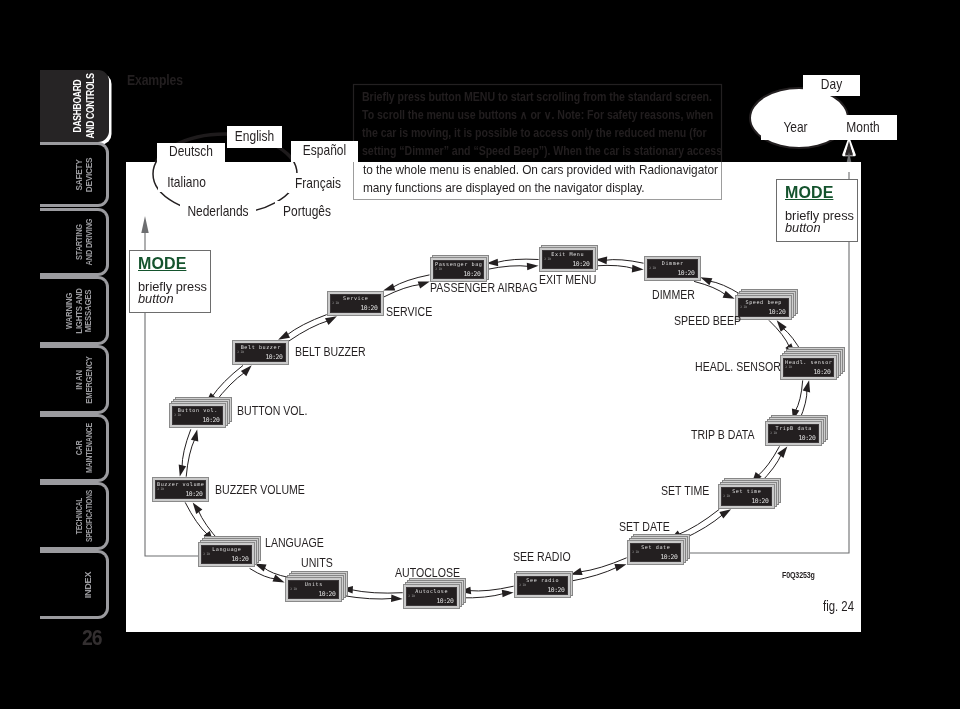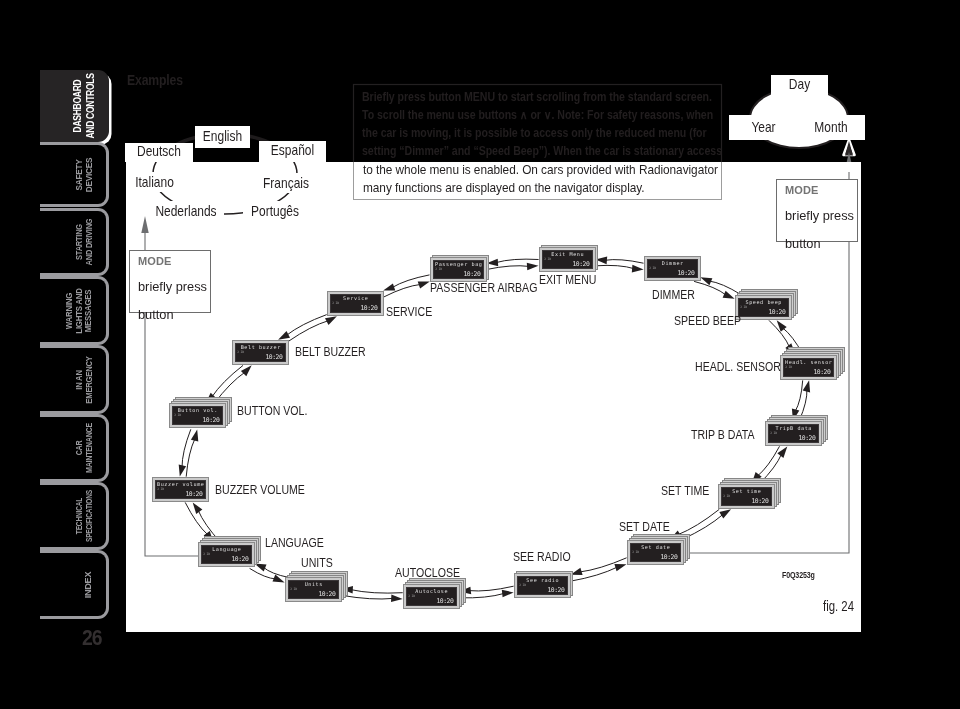--- a/index.html
+++ b/index.html
@@ -41,34 +41,34 @@
 
 
 #note{position:absolute;left:353px;top:85px;width:369px;height:115px;
   background:#fff;border:1px solid #9d9d9d;box-sizing:border-box;}
 #note .nl{position:absolute;left:9px;font-size:11.85px;color:#221f20;letter-spacing:-0.05px;white-space:nowrap;transform-origin:0 0;}
 #note .nb,#ghost .nl{font-weight:bold;transform:scaleX(0.894);}
 
 
 .lbl{position:absolute;font-size:13.4px;color:#231f20;white-space:nowrap;letter-spacing:0px;
   transform-origin:0 0;transform:scaleX(0.79);}
-.wbox{position:absolute;background:#fff;}
+.wbox{position:absolute;background:#fff;margin-left:32px;}
 .dblob{position:absolute;left:749px;top:87px;width:100px;height:62px;background:#fff;border-radius:50%;
   border:2.4px solid #231f20;box-sizing:border-box;}
 .wbox span{position:absolute;left:0;top:0;width:100%;text-align:center;
   font-size:14.6px;color:#231f20;white-space:nowrap;display:block;
   transform:scaleX(0.82);}
 
 
 .modebox{position:absolute;background:#fff;border:1px solid #6d6d6d;box-sizing:border-box;
   white-space:nowrap;}
-.modebox .t{position:absolute;left:8px;top:4px;font-size:11px;font-weight:bold;color:#737373;letter-spacing:.1px;}
+.modebox .t{position:absolute;left:8px;top:4px;font-size:16px;font-weight:bold;color:#14532d;letter-spacing:.1px;text-decoration:underline;}
 .modebox .s{position:absolute;left:8px;font-size:12.8px;color:#231f20;letter-spacing:0px;}
 .modebox .s1{top:28px;}
-.modebox .s2{top:56px;}
+.modebox .s2{top:40px;font-style:italic;}
 
 
 .scr{position:absolute;width:57px;height:25px;}
 .scr .layer{position:absolute;left:0;top:0;width:57px;height:25px;background:#cfcfcf;
   border:0.7px solid #868686;box-sizing:border-box;}
 .scr .front{position:absolute;left:0;top:0;width:57px;height:25px;background:#cacaca;
   border:0.7px solid #8a8a8a;box-sizing:border-box;padding:2.3px 2.4px 2.4px 2.3px;}
 .scr .glass{position:relative;width:100%;height:100%;background:#231f20;box-sizing:border-box;
   overflow:hidden;border:0.6px solid #3a3638;}
 .scr .st{position:absolute;left:0;top:0.1px;width:100%;text-align:center;white-space:nowrap;

